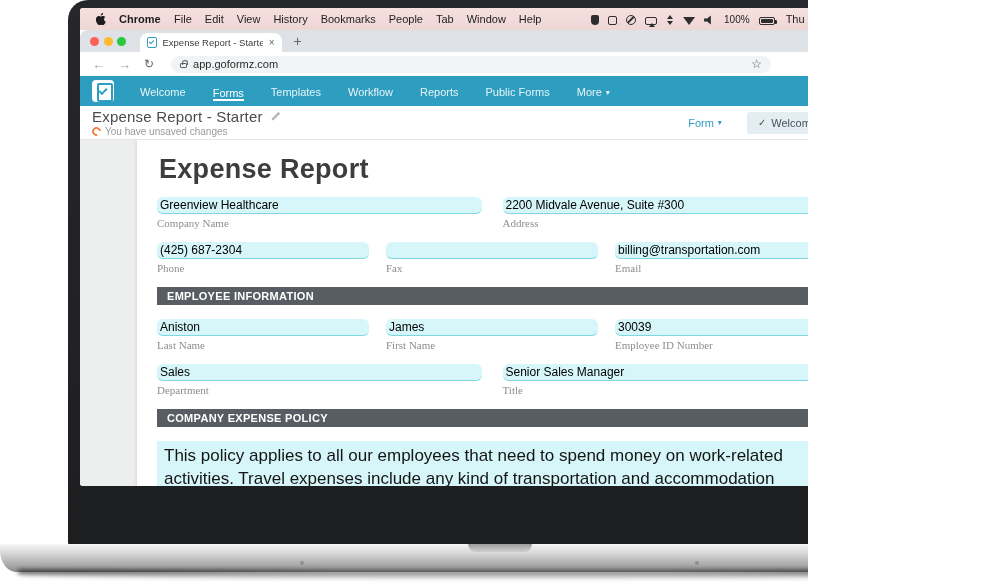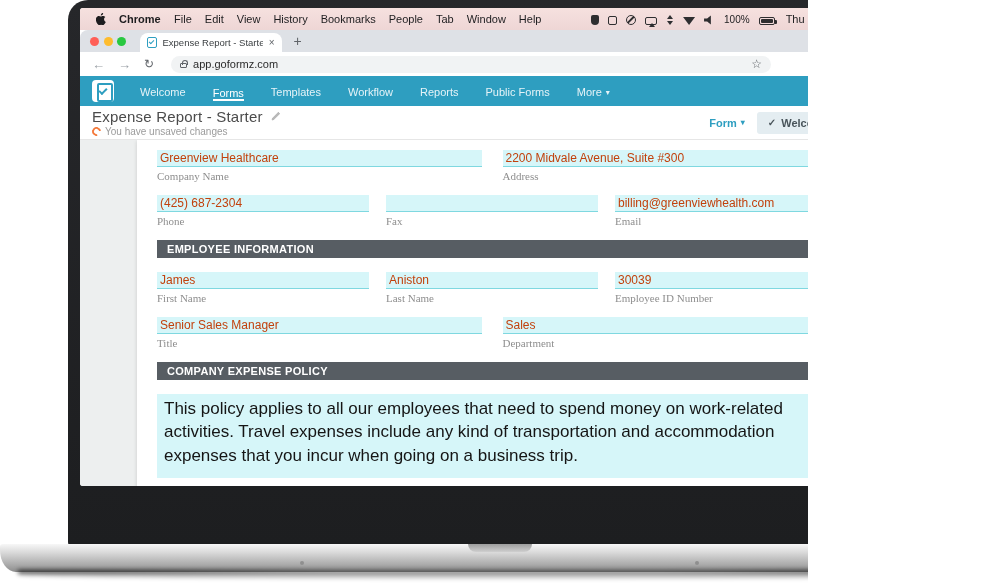--- a/index.html
+++ b/index.html
@@ -115,38 +115,38 @@
   .pheader { height:34px; flex:0 0 34px; background:#fff; border-bottom:1px solid #e6e6e6;
              display:flex; align-items:center; padding:0 14px 0 12px; }
   .ph-left { display:flex; flex-direction:column; justify-content:center; gap:1px; }
   .ph-title-row { display:flex; align-items:center; gap:7px; }
   .ph-title { font-size:15px; color:#4b4b4b; letter-spacing:.2px; }
   .pencil-icon { width:11px; height:3px; background:#b9b9b9; transform:rotate(-45deg);
                  clip-path:polygon(0 50%, 18% 0, 100% 0, 100% 100%, 18% 100%); }
   .ph-unsaved { display:flex; align-items:center; gap:4px; font-size:10px; color:#9b9b9b; }
   .unsaved-icon { width:9px; height:9px; border:2px solid #f4793b; border-radius:50%; border-right-color:transparent;
                   position:relative; transform:rotate(35deg); }
-  .ph-right { margin-left:auto; display:flex; align-items:center; gap:12px;font-weight:bold; }
+  .ph-right { margin-left:auto; display:flex; align-items:center; gap:25px; }
   .form-menu { display:flex; align-items:center; gap:4px; color:#2e9ec0; font-size:11px; }
   .form-caret { font-size:8px; }
   .btn { border-radius:3px; font-size:11px; display:flex; align-items:center; gap:5px; }
   .btn-complete { background:#e4edf1; color:#49545a; padding:5px 11px; }
   .btn-complete .chk { font-size:10px; }
   .btn-save { background:#f4793b; color:#fff; padding:5px 13px; }
 
   
   .content { flex:1; background:#edefef; position:relative; overflow:hidden; }
   .page { margin-left:57px; width:759px; background:#fff; min-height:100%;
           padding:10px 69px 20px 20px; box-shadow:0 1px 4px rgba(0,0,0,.15); }
   .form-title { font-size:27px; font-weight:bold; color:#3d3d3d; letter-spacing:.3px; margin:4px 0 12px 2px; }
   .frow { display:flex; margin-bottom:13px; }
   .gap21 { gap:21px; } .gap17 { gap:17px; }
   .fld { flex:1; min-width:0; }
   .fld .val { height:17px; background:#d6f6f9; border-bottom:1.5px solid #7fd8e0;
-              font-size:12px; color:#c2410c; padding:1px 3px 0; white-space:nowrap; overflow:hidden; }
+              font-size:12px; color:#000000; padding:1px 3px 0; white-space:nowrap; overflow:hidden;border-radius:6px; }
   .fld .lbl { font-size:11px; color:#8e8e8e; margin-top:3px;font-family:Liberation Serif, serif; }
   .sect { height:18px; background:#575d63; color:#fff; font-size:11px; font-weight:bold;
           letter-spacing:.3px; display:flex; align-items:center; padding-left:10px; margin:13px 0 14px; }
   .policy { background:#d6f6f9; margin-top:2px; padding:3px 7px; font-size:17px; line-height:1.38;
             color:#151515; height:84px; }
   .scroll-thumb { position:absolute; right:4px; top:5px; width:7px; height:66px; background:#a3a3a3; border-radius:4px; }
 </style>
 </head>
 <body>
 
@@ -257,20 +257,21 @@
             <span class="btn btn-complete">
               <span class="chk">✓</span>
               <span>Welcome</span>
             </span>
             <span class="btn btn-save">Save</span>
           </div>
         </div>
 
         <div class="content">
           <div class="page">
+            <div class="form-title">Expense Report</div>
 
             <div class="frow gap21">
               <div class="fld">
                 <div class="val">Greenview Healthcare</div>
                 <div class="lbl">Company Name</div>
               </div>
               <div class="fld">
                 <div class="val">2200 Midvale Avenue, Suite #300</div>
                 <div class="lbl">Address</div>
               </div>
@@ -279,50 +280,50 @@
             <div class="frow gap17">
               <div class="fld">
                 <div class="val">(425) 687-2304</div>
                 <div class="lbl">Phone</div>
               </div>
               <div class="fld">
                 <div class="val"></div>
                 <div class="lbl">Fax</div>
               </div>
               <div class="fld">
-                <div class="val">billing@greenviewhealth.com</div>
+                <div class="val">billing@transportation.com</div>
                 <div class="lbl">Email</div>
               </div>
             </div>
 
             <div class="sect">EMPLOYEE INFORMATION</div>
 
             <div class="frow gap17">
+              <div class="fld">
+                <div class="val">Aniston</div>
+                <div class="lbl">Last Name</div>
+              </div>
               <div class="fld">
                 <div class="val">James</div>
                 <div class="lbl">First Name</div>
               </div>
               <div class="fld">
-                <div class="val">Aniston</div>
-                <div class="lbl">Last Name</div>
-              </div>
-              <div class="fld">
                 <div class="val">30039</div>
                 <div class="lbl">Employee ID Number</div>
               </div>
             </div>
 
             <div class="frow gap21">
               <div class="fld">
+                <div class="val">Sales</div>
+                <div class="lbl">Department</div>
+              </div>
+              <div class="fld">
                 <div class="val">Senior Sales Manager</div>
                 <div class="lbl">Title</div>
-              </div>
-              <div class="fld">
-                <div class="val">Sales</div>
-                <div class="lbl">Department</div>
               </div>
             </div>
 
             <div class="sect">COMPANY EXPENSE POLICY</div>
             <div class="policy">This policy applies to all our employees that need to spend money on work-related activities. Travel expenses include any kind of transportation and accommodation expenses that you incur when going on a business trip.</div>
           </div>
           <div class="scroll-thumb"></div>
         </div>
       </div>
     </div>

